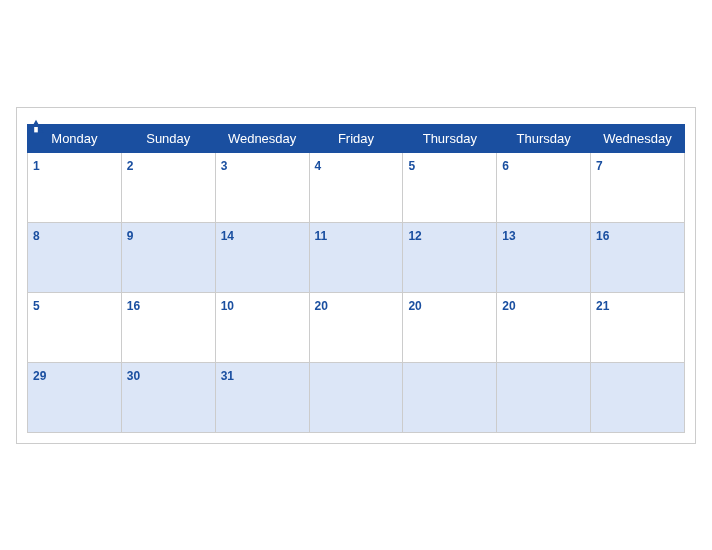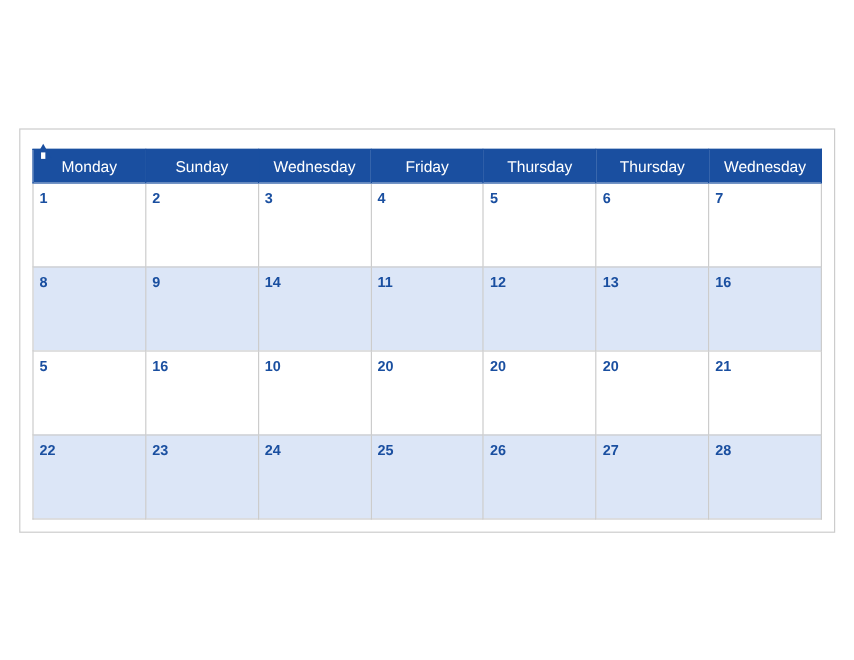--- a/index.html
+++ b/index.html
@@ -156,24 +156,24 @@
         </tr>
         <tr class="row-white">
           <td><span class="day-num">5</span></td>
           <td><span class="day-num">16</span></td>
           <td><span class="day-num">10</span></td>
           <td><span class="day-num">20</span></td>
           <td><span class="day-num">20</span></td>
           <td><span class="day-num">20</span></td>
           <td><span class="day-num">21</span></td>
         </tr>
-        <tr class="row-blue">
-          <td><span class="day-num">22</span></td>
-          <td><span class="day-num">23</span></td>
-          <td><span class="day-num">24</span></td>
-          <td><span class="day-num">25</span></td>
-          <td><span class="day-num">26</span></td>
-          <td><span class="day-num">27</span></td>
-          <td><span class="day-num">28</span></td>
+        <tr class="row-white">
+          <td><span class="day-num">29</span></td>
+          <td><span class="day-num">30</span></td>
+          <td><span class="day-num">31</span></td>
+          <td></td>
+          <td></td>
+          <td></td>
+          <td></td>
         </tr>
       </tbody>
   </table>
 </div>
 
 </body></html>

